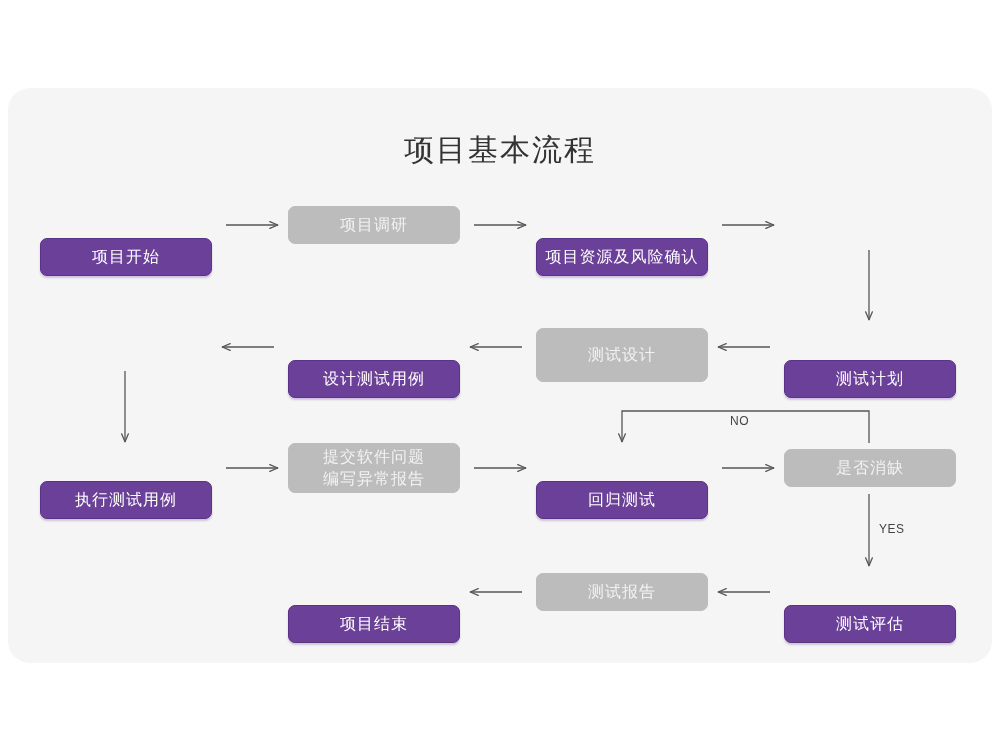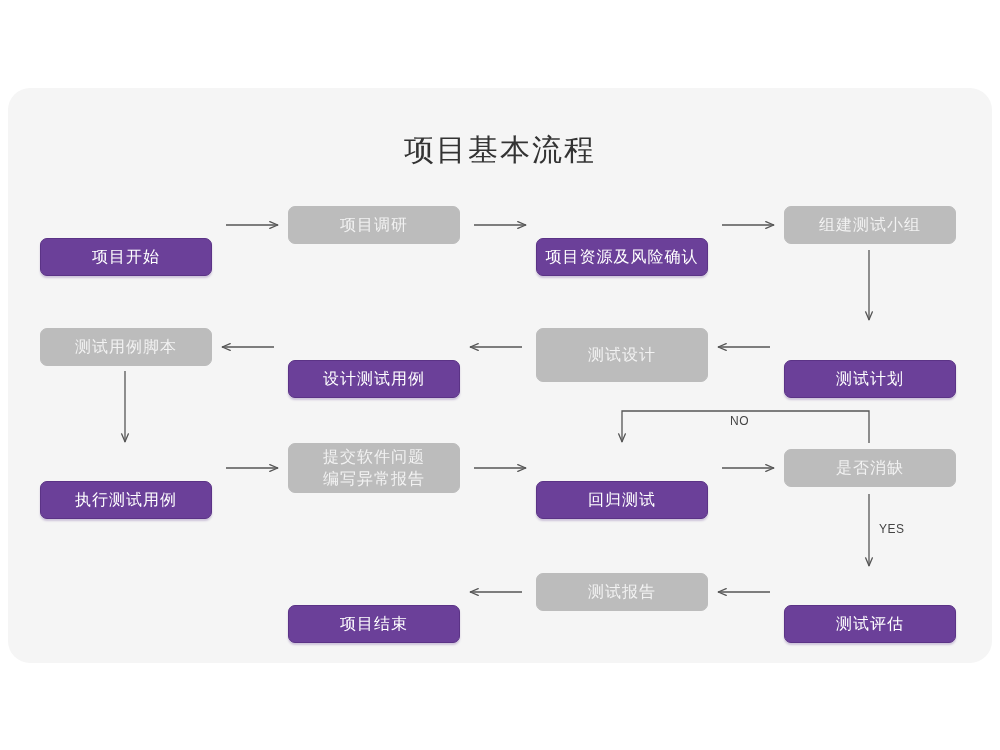--- a/index.html
+++ b/index.html
@@ -131,23 +131,21 @@
       <line x1="869" y1="494" x2="869" y2="566" marker-end="url(#ah)"></line>
 
       <line x1="770" y1="592" x2="718" y2="592" marker-end="url(#ah)"></line>
       <line x1="522" y1="592" x2="470" y2="592" marker-end="url(#ah)"></line>
     </g>
   </svg>
 
   <div class="node purple" style="left:40px;  top:206px; width:172px; height:38px;">项目开始</div>
   <div class="node gray" style="left:288px; top:206px; width:172px; height:38px;border-radius:7px;">项目调研</div>
   <div class="node purple" style="left:536px; top:206px; width:172px; height:38px;">项目资源及风险确认</div>
-  <div class="node gray" style="left:784px; top:206px; width:172px; height:38px;">组建测试小组</div>
 
-  <div class="node gray" style="left:40px;  top:328px; width:172px; height:38px;">测试用例脚本</div>
   <div class="node purple" style="left:288px; top:328px; width:172px; height:38px;">设计测试用例</div>
   <div class="node gray" style="left:536px; top:328px; width:172px; height:54px;">测试设计</div>
   <div class="node purple" style="left:784px; top:328px; width:172px; height:38px;">测试计划</div>
 
   <div class="node purple" style="left:40px;  top:449px; width:172px; height:38px;">执行测试用例</div>
   <div class="node purple" style="left:536px; top:449px; width:172px; height:38px;">回归测试</div>
   <div class="node gray" style="left:288px; top:443px; width:172px; height:50px;">提交软件问题
 编写异常报告</div>
   <div class="node gray" style="left:784px; top:449px; width:172px; height:38px;">是否消缺</div>
 

